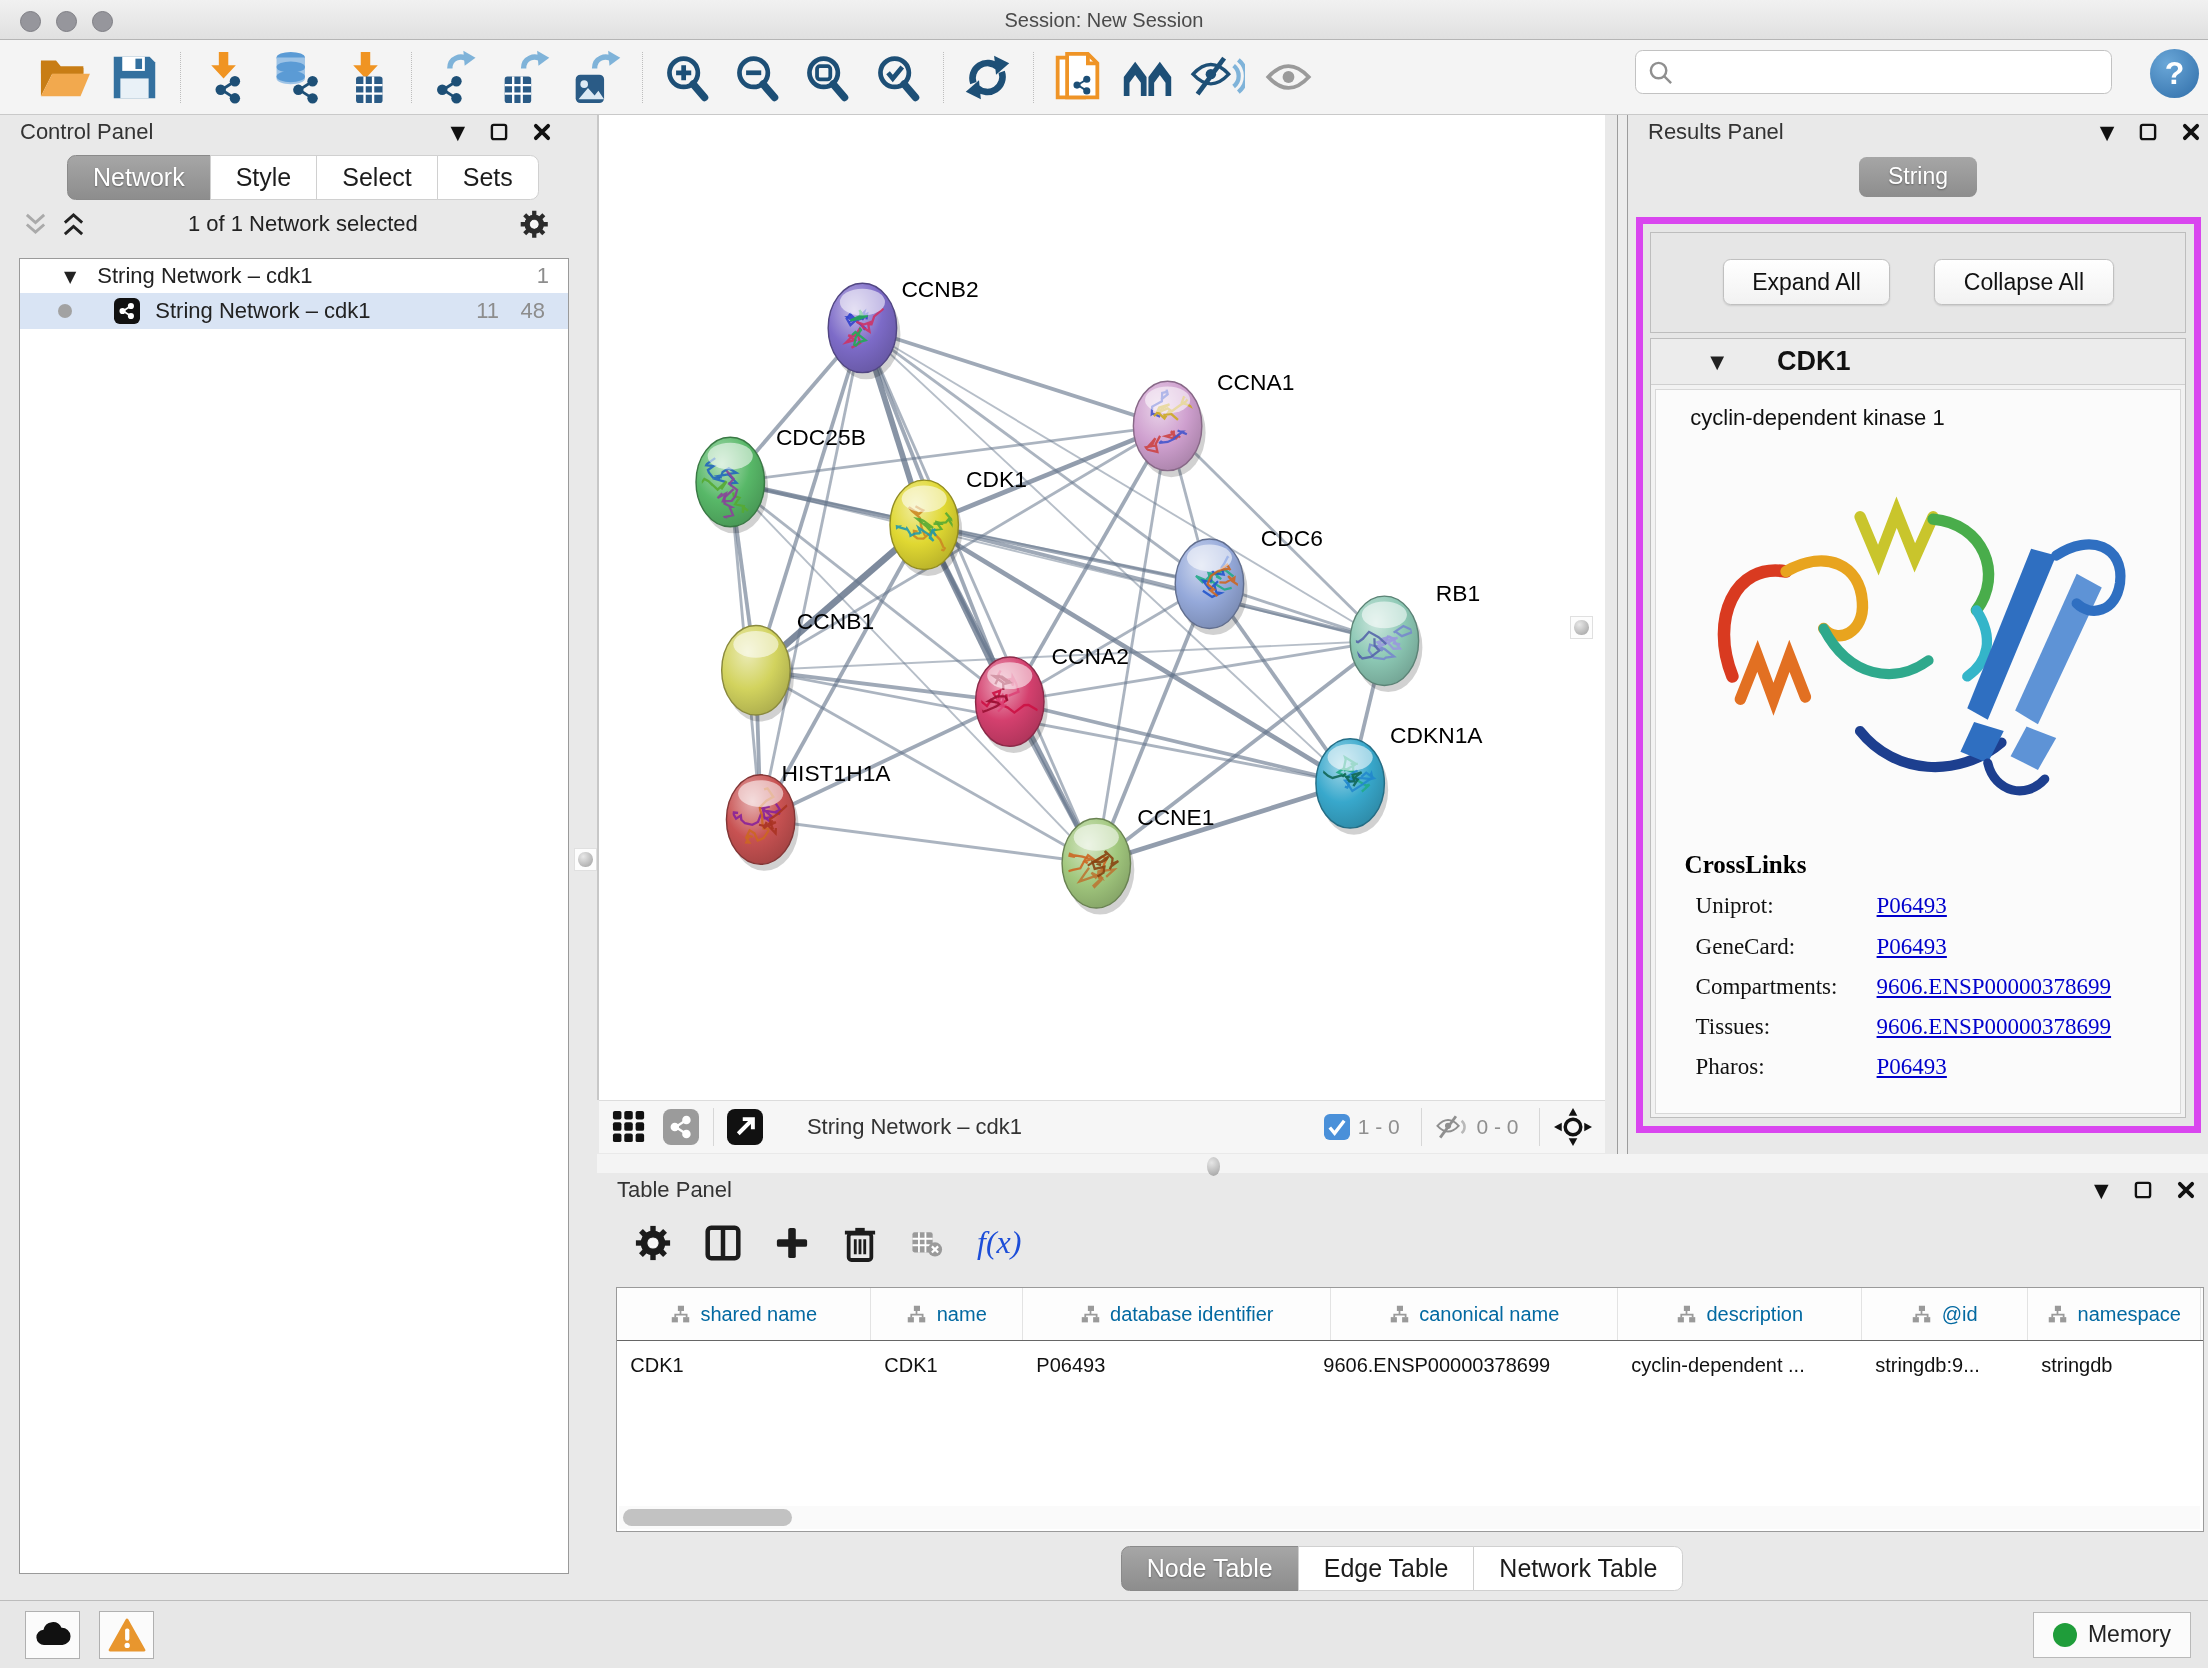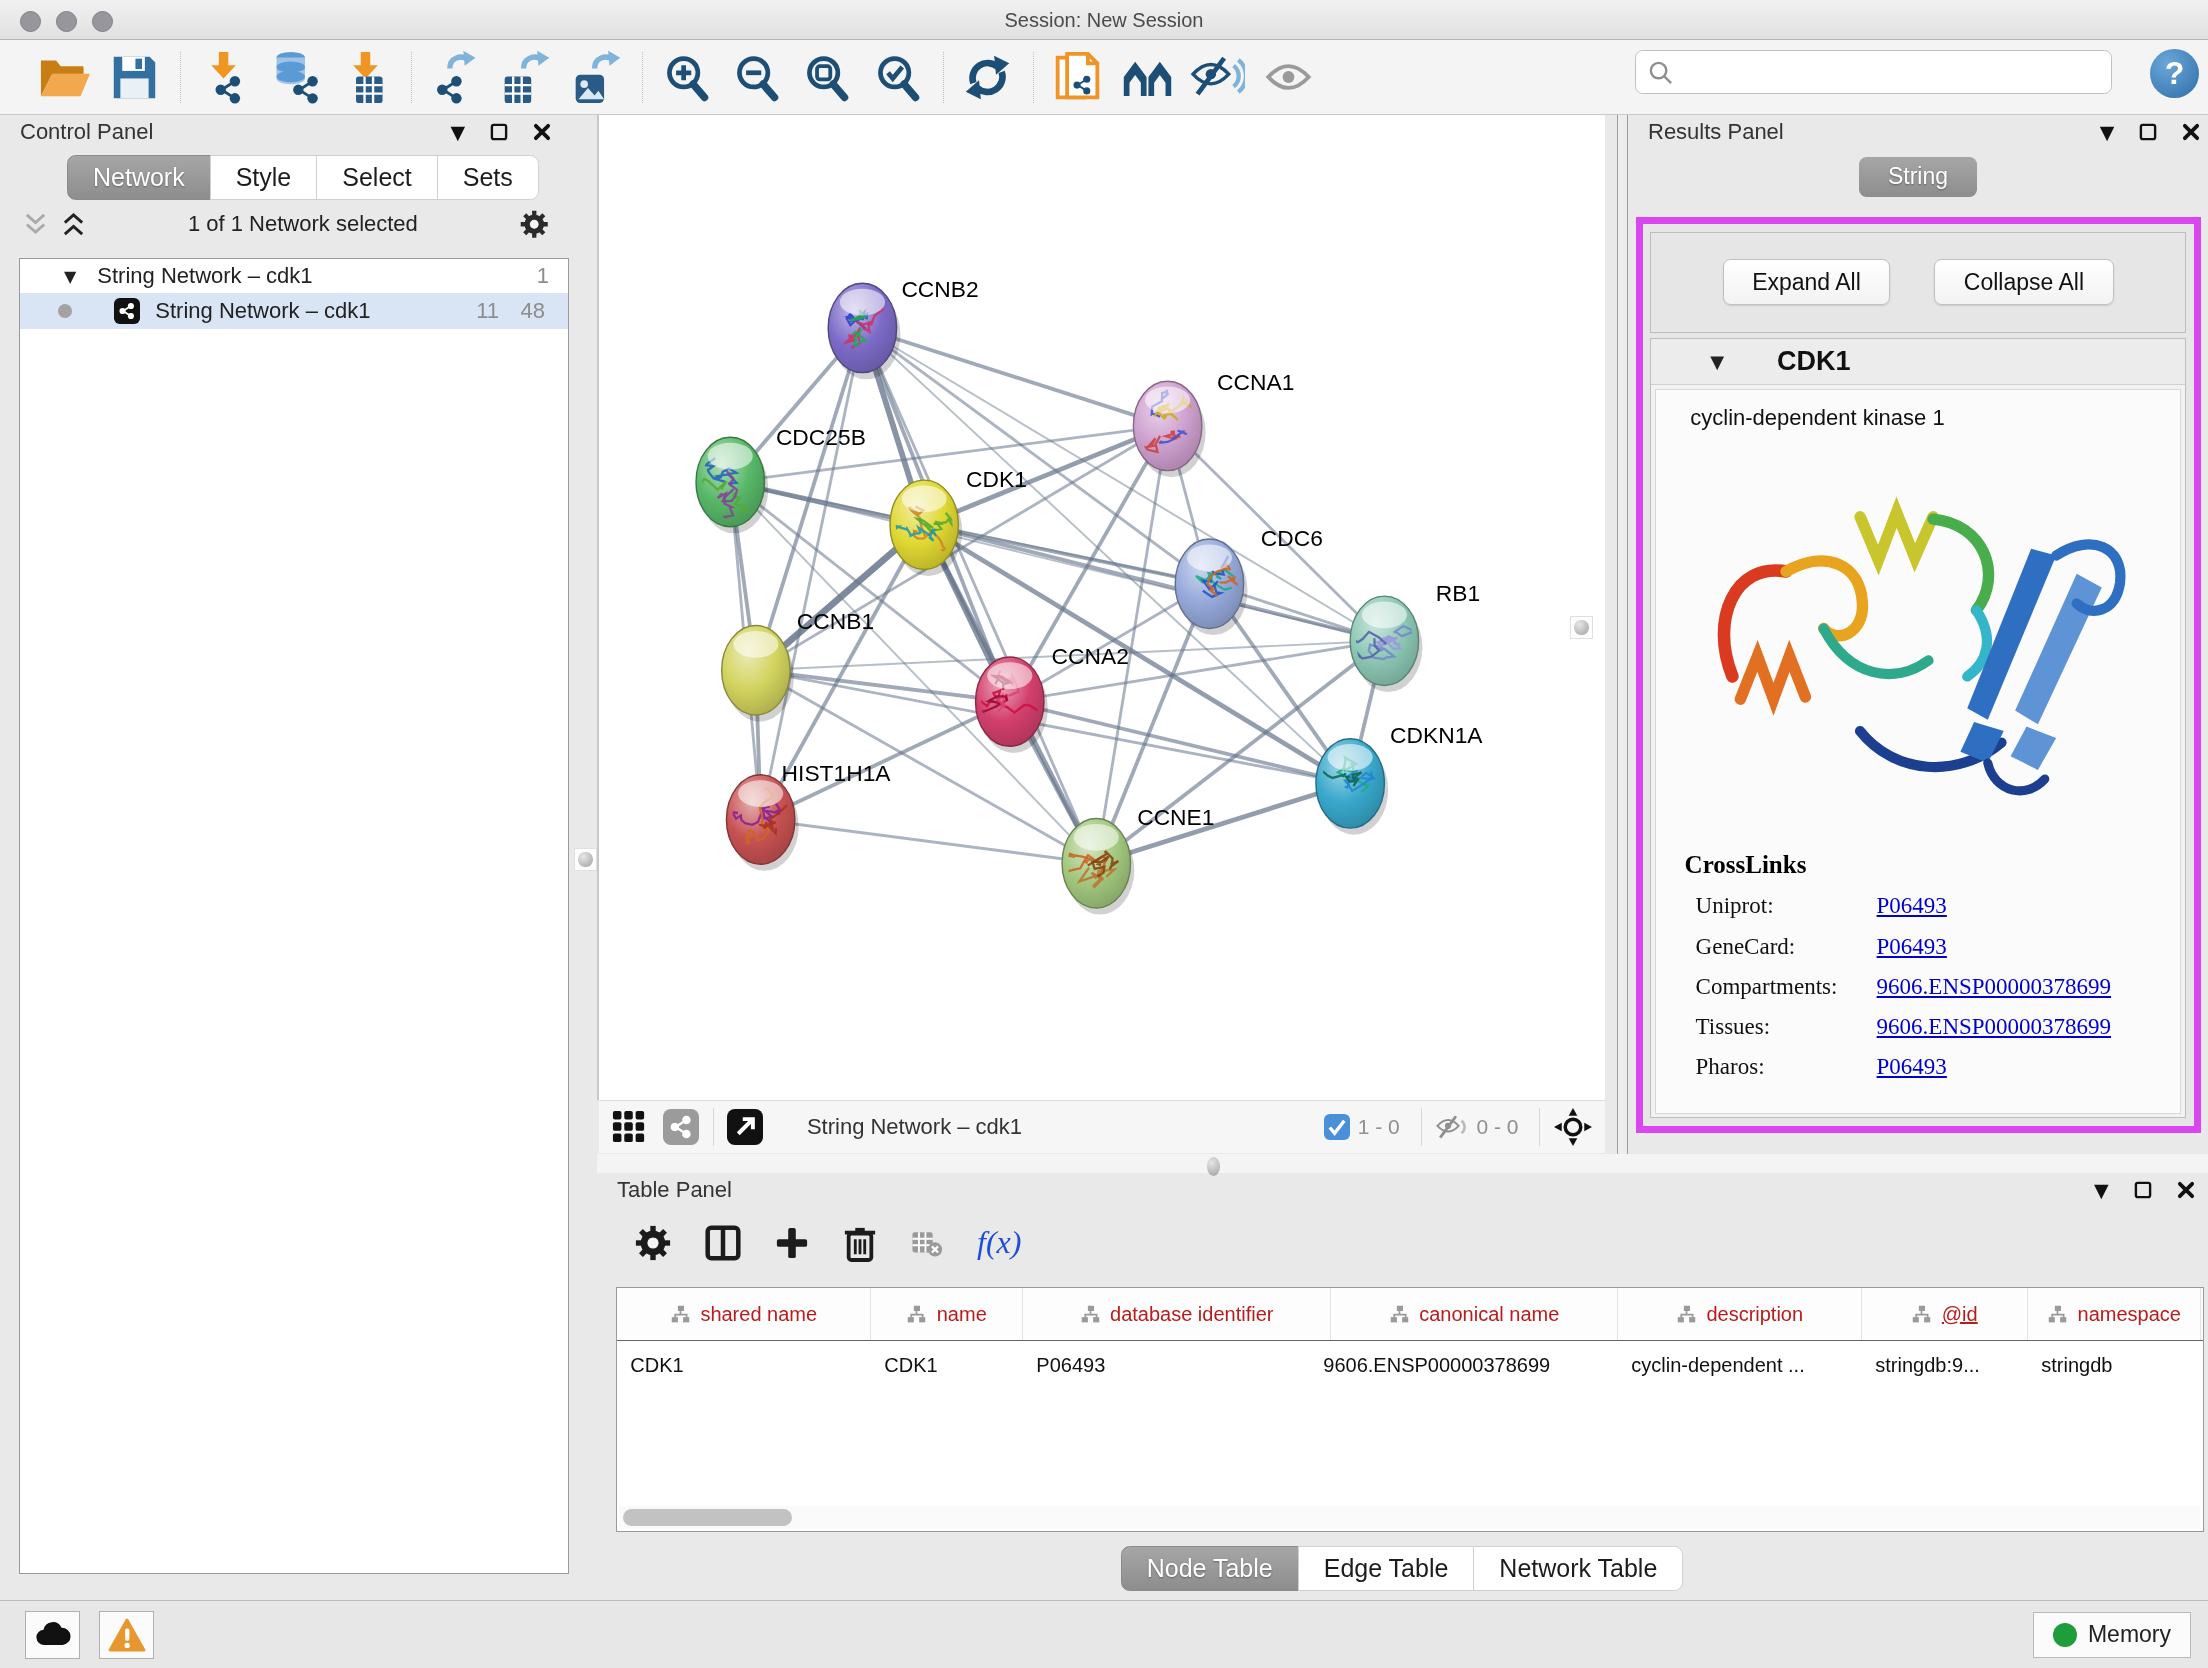--- a/index.html
+++ b/index.html
@@ -87,21 +87,21 @@
   .cl-row{display:flex;margin-top:14.3px;font-size:23px;}
   .cl-label{width:181px;margin-left:11px;color:#111;}
   .cl-link{color:#0000cd;text-decoration:underline;}
   
   .table-panel{position:absolute;left:597px;top:1173px;width:1611px;height:425px;}
   .tp-toolbar{display:flex;align-items:center;gap:34px;height:68px;padding-left:38px;margin-top:1.9px;}
   .fx{font-family:"Liberation Serif",serif;font-style:italic;font-size:32px;color:#1d4ed8;}
   .tbl-box{position:absolute;left:19px;top:114px;width:1588px;height:245px;background:#fff;
     border:1.9px solid #9a9a9a;overflow:hidden;}
   .tbl-headrow{display:flex;height:53px;background:#fdfdfd;border-bottom:1.9px solid #666;}
-  .th-cell{display:flex;align-items:center;justify-content:center;gap:9.5px;font-size:20px;color:#b91c1c;
+  .th-cell{display:flex;align-items:center;justify-content:center;gap:9.5px;font-size:20px;color:#0369a1;
     border-right:1px solid #e3e3e3;overflow:hidden;flex:0 0 auto;text-align:right;}
   .tbl-datarow{display:flex;height:48px;}
   .td-cell{display:flex;align-items:center;padding-left:13.3px;font-size:20px;color:#111;
     overflow:hidden;white-space:nowrap;flex:0 0 auto;}
   .tbl-scroll{position:absolute;left:1.9px;bottom:1.9px;width:1581px;height:23px;background:#fafafa;}
   .tbl-thumb{position:absolute;left:3.8px;top:2.9px;width:169px;height:17px;border-radius:8.6px;background:#c2c2c2;}
   .tp-tabs{position:absolute;left:0;top:373px;width:100%;display:flex;justify-content:center;}
   
   .statusbar{position:absolute;left:0;top:1600px;width:2208px;height:68px;background:#e7e7e7;
     border-top:1px solid #bcbcbc;}
@@ -874,21 +874,21 @@
               <use href="#sym-minitree" width="22" height="22"></use>
             </svg>
             <span>canonical name</span>
           </div>
           <div class="th-cell" style="width: 244px;">
             <svg width="21" height="21" viewBox="0 0 22 22">
               <use href="#sym-minitree" width="22" height="22"></use>
             </svg>
             <span>description</span>
           </div>
-          <div class="th-cell" style="width: 166px; text-decoration: underline;">
+          <div class="th-cell" style="width: 166px;">
             <svg width="21" height="21" viewBox="0 0 22 22">
               <use href="#sym-minitree" width="22" height="22"></use>
             </svg>
             <span>@id</span>
           </div>
           <div class="th-cell" style="width: 173px;">
             <svg width="21" height="21" viewBox="0 0 22 22">
               <use href="#sym-minitree" width="22" height="22"></use>
             </svg>
             <span>namespace</span>

